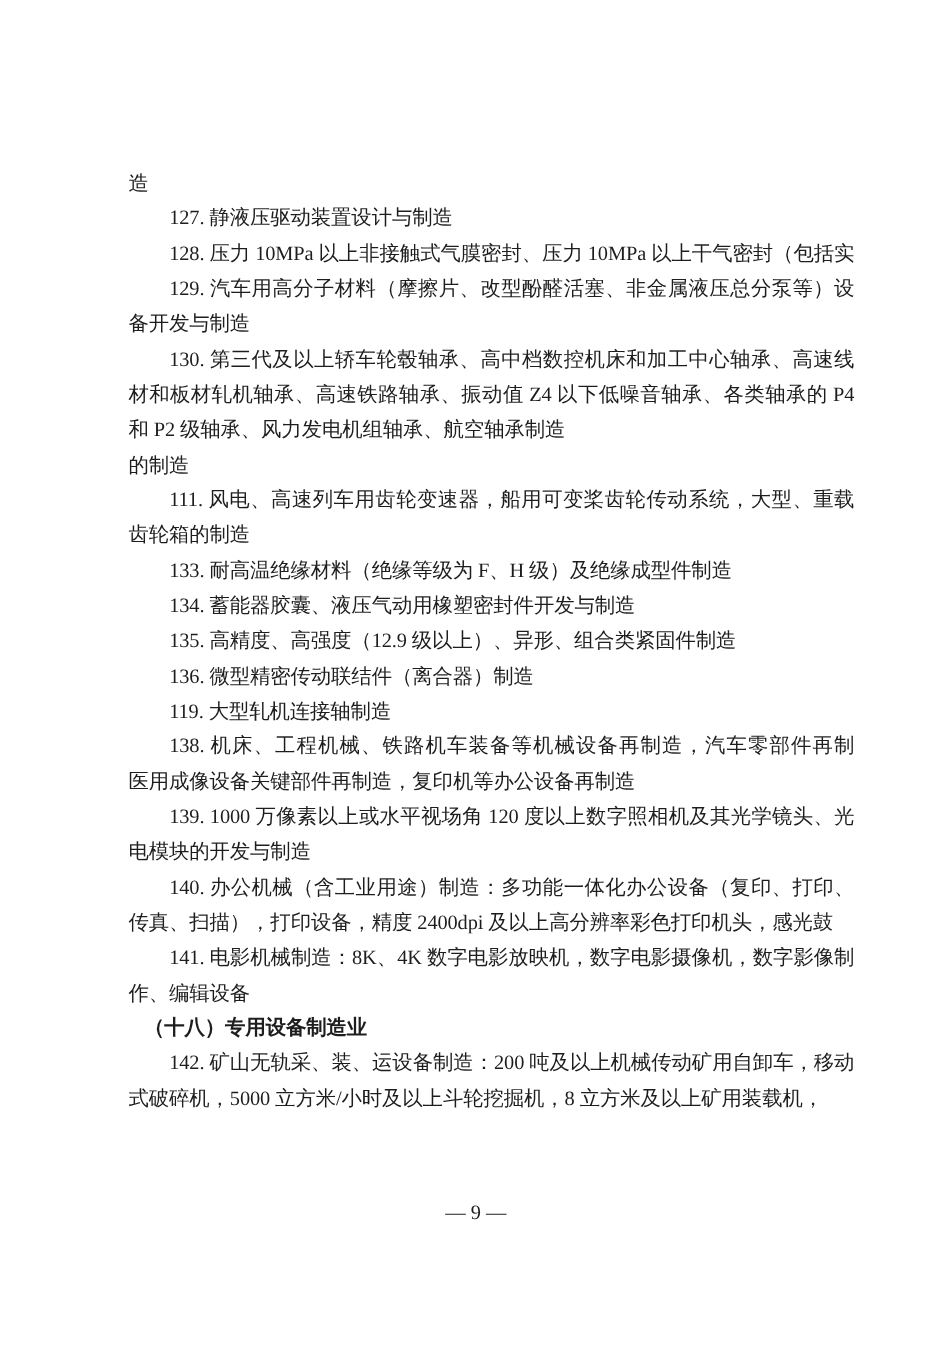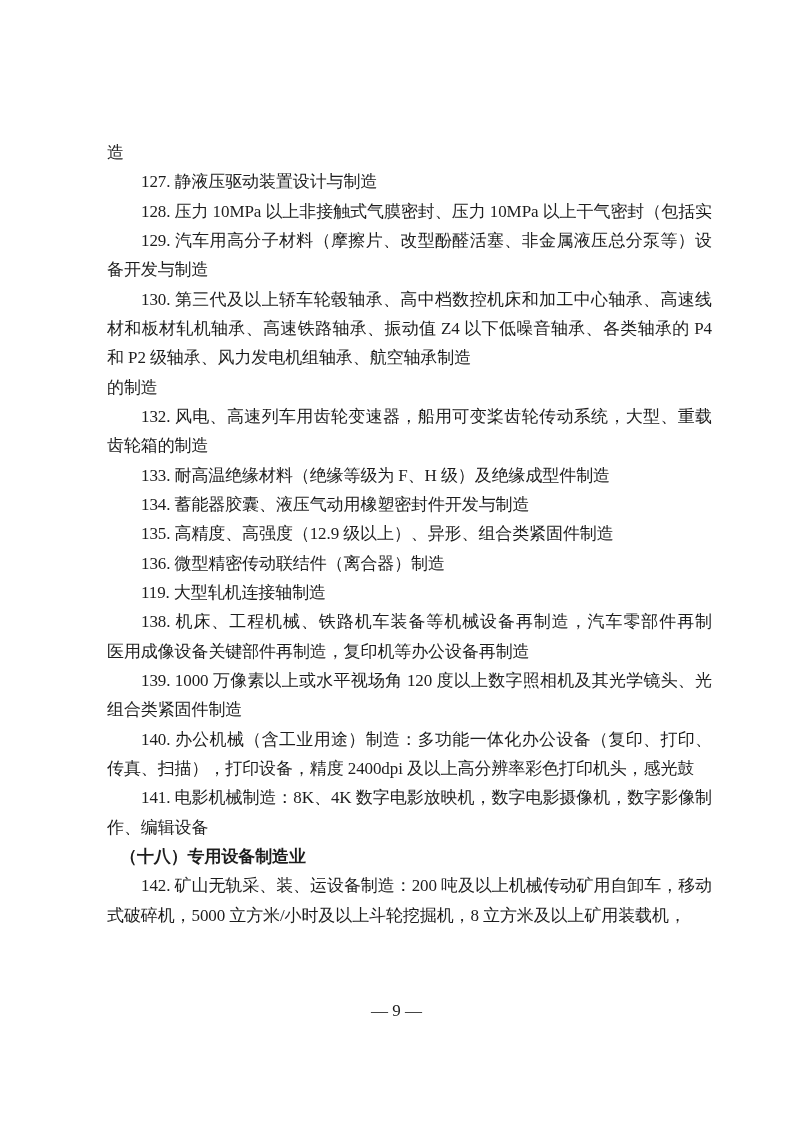--- a/index.html
+++ b/index.html
@@ -70,21 +70,21 @@
       </div>
       <div class="block">
         <div class="line stretch indent">130. 第三代及以上轿车轮毂轴承、高中档数控机床和加工中心轴承、高速线</div>
         <div class="line stretch">材和板材轧机轴承、高速铁路轴承、振动值 Z4 以下低噪音轴承、各类轴承的 P4</div>
         <div class="line">和 P2 级轴承、风力发电机组轴承、航空轴承制造</div>
       </div>
       <div class="block">
         <div class="line">的制造</div>
       </div>
       <div class="block">
-        <div class="line stretch indent">132. 风电、高速列车用齿轮变速器，船用可变桨齿轮传动系统，大型、重载</div>
+        <div class="line stretch indent">111. 风电、高速列车用齿轮变速器，船用可变桨齿轮传动系统，大型、重载</div>
         <div class="line">齿轮箱的制造</div>
       </div>
       <div class="block">
         <div class="line indent">133. 耐高温绝缘材料（绝缘等级为 F、H 级）及绝缘成型件制造</div>
       </div>
       <div class="block">
         <div class="line indent">134. 蓄能器胶囊、液压气动用橡塑密封件开发与制造</div>
       </div>
       <div class="block">
         <div class="line indent">135. 高精度、高强度（12.9 级以上）、异形、组合类紧固件制造</div>
@@ -94,21 +94,21 @@
       </div>
       <div class="block">
         <div class="line indent">119. 大型轧机连接轴制造</div>
       </div>
       <div class="block">
         <div class="line stretch indent">138. 机床、工程机械、铁路机车装备等机械设备再制造，汽车零部件再制造，</div>
         <div class="line">医用成像设备关键部件再制造，复印机等办公设备再制造</div>
       </div>
       <div class="block">
         <div class="line stretch indent">139. 1000 万像素以上或水平视场角 120 度以上数字照相机及其光学镜头、光</div>
-        <div class="line">组合类紧固件制造</div>
+        <div class="line">电模块的开发与制造</div>
       </div>
       <div class="block">
         <div class="line stretch indent">140. 办公机械（含工业用途）制造：多功能一体化办公设备（复印、打印、</div>
         <div class="line">传真、扫描），打印设备，精度 2400dpi 及以上高分辨率彩色打印机头，感光鼓</div>
       </div>
       <div class="block">
         <div class="line stretch indent">141. 电影机械制造：8K、4K 数字电影放映机，数字电影摄像机，数字影像制</div>
         <div class="line">作、编辑设备</div>
       </div>
       <div class="block bold">

